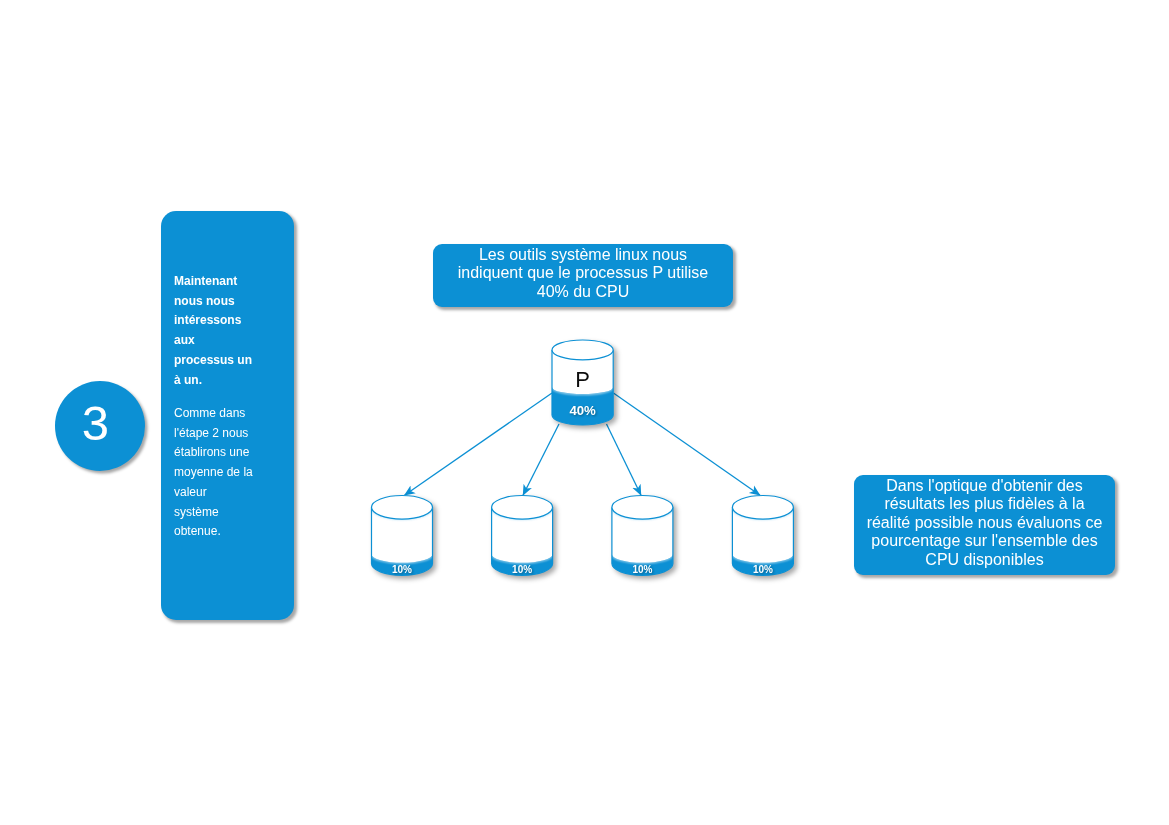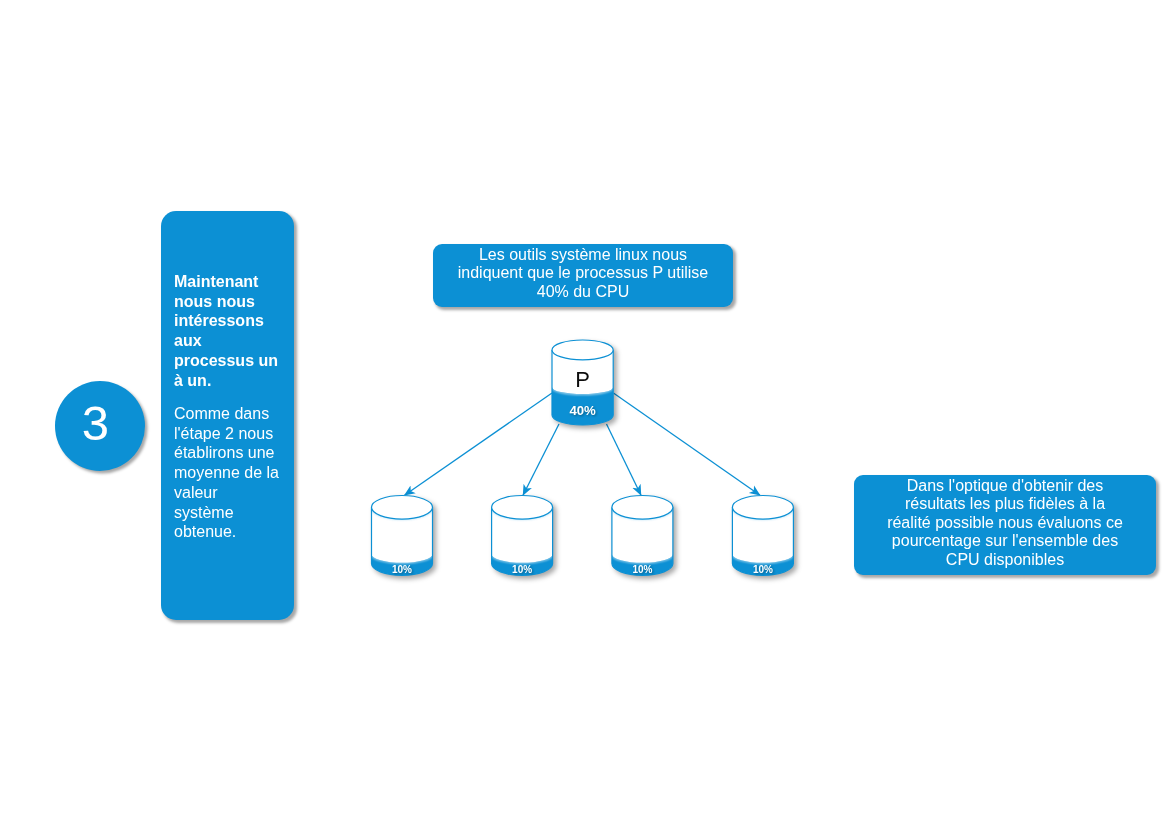--- a/index.html
+++ b/index.html
@@ -5,28 +5,28 @@
   html,body{margin:0;padding:0;}
   body{width:1169px;height:825px;background:#ffffff;overflow:hidden;
        font-family:"Liberation Sans",sans-serif;position:relative;}
   .abs{position:absolute;}
   .blue{background:#0c90d4;}
   .shadow{box-shadow:2.5px 2.5px 3px rgba(0,0,0,0.35);}
   .circle{left:55px;top:381px;width:90px;height:90px;border-radius:50%;
           display:flex;align-items:center;justify-content:center;}
   .circle span{color:#fff;font-size:49px;transform:translate(-4.5px,-3px);}
   .panel{left:161px;top:211px;width:133px;height:409px;border-radius:15px;}
-  .ptext{left:174px;width:114px;color:#fff;font-size:16px;line-height:19.7px;}
+  .ptext{left:174px;width:114px;color:#fff;font-size:12px;line-height:19.7px;}
   .ptext.b{top:272px;font-weight:bold;}
   .ptext.r{top:404px;}
   .callout{border-radius:9px;color:#fff;font-size:16px;line-height:18.4px;
            text-align:center;}
   .ctop{left:433px;top:244px;width:300px;height:63px;padding-top:2px;
         box-sizing:border-box;}
-  .cright{left:854px;top:475px;width:302px;height:100px;padding-top:1.5px;line-height:18.6px;
+  .cright{left:854px;top:475px;width:261px;height:100px;padding-top:1.5px;line-height:18.6px;
           box-sizing:border-box;}
 </style>
 </head>
 <body>
   <div class="abs circle blue shadow">
     <span>3</span>
   </div>
   <div class="abs panel blue shadow"></div>
   <div class="abs ptext b">Maintenant<br>nous nous<br>intéressons<br>aux<br>processus un<br>à un.</div>
   <div class="abs ptext r">Comme dans<br>l'étape 2 nous<br>établirons une<br>moyenne de la<br>valeur<br>système<br>obtenue.</div>

